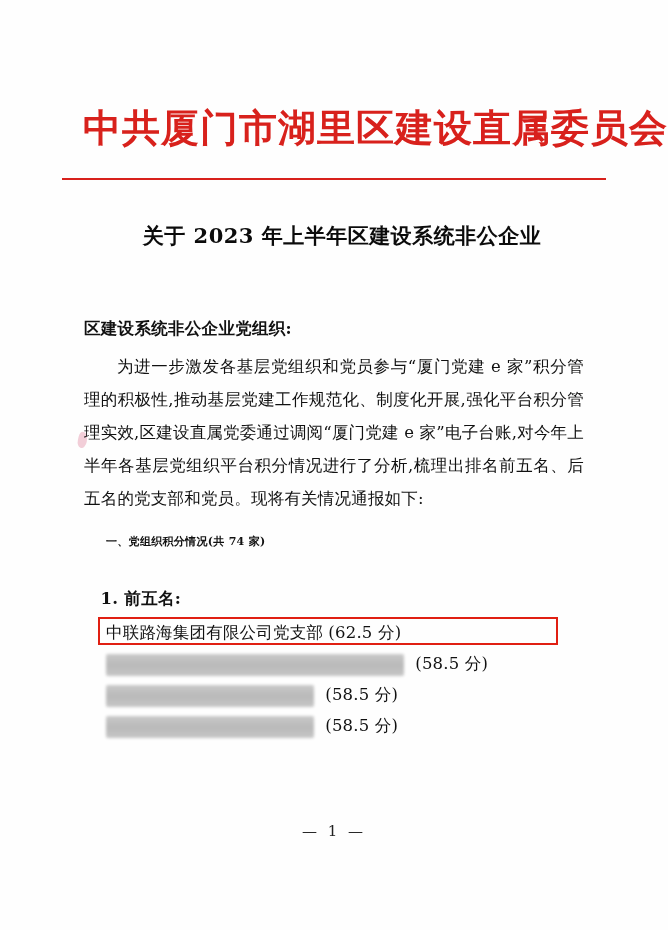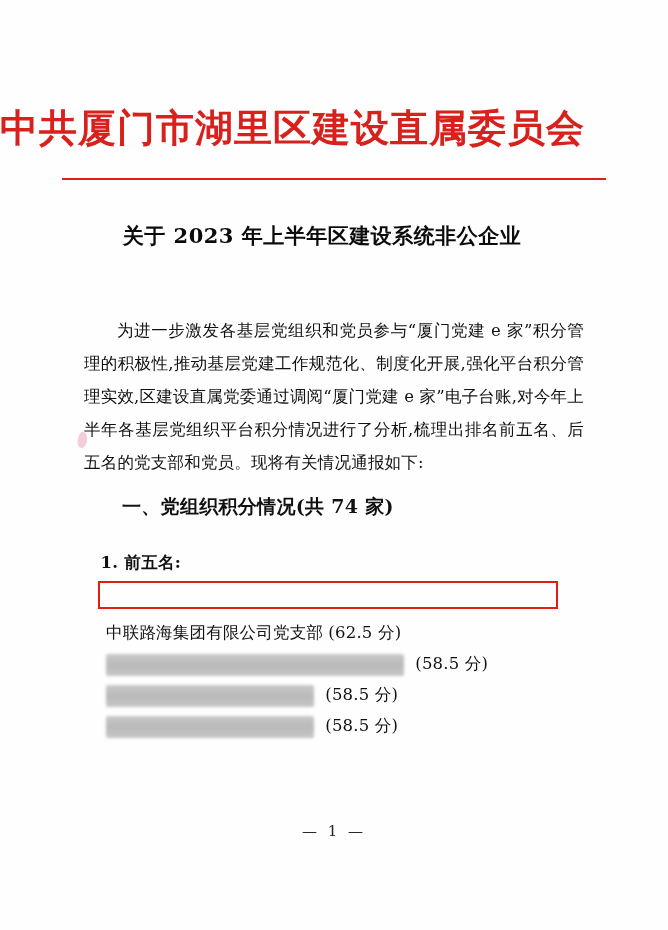--- a/index.html
+++ b/index.html
@@ -19,21 +19,21 @@
     width: 668px;
     height: 930px;
     background: #fefefe;
     box-sizing: border-box;
   }
   .masthead {
     position: absolute;
     top: 104px;
     left: 0;
     width: 668px;
-    text-align: left;
+    text-align: right;
   }
   .masthead-title {
     font-family: "DejaVu Serif", serif;
     font-weight: 700;
     font-size: 38px;
     letter-spacing: 1px;
     color: #d8211c;
     white-space: nowrap;
     line-height: 1.25;
   }
@@ -41,21 +41,21 @@
     position: absolute;
     top: 178px;
     left: 62px;
     width: 544px;
     height: 2px;
     background: #d8211c;
   }
   .doc-title {
     position: absolute;
     top: 216px;
-    left: 72px;
+    left: 92px;
     width: 500px;
     text-align: center;
     font-weight: 700;
     font-size: 21px;
     line-height: 40px;
     letter-spacing: 0.5px;
     color: #0b0b0b;
   }
   .body-block {
     position: absolute;
@@ -74,21 +74,21 @@
     margin: 0;
     font-size: 16.5px;
     line-height: 33px;
     text-align: justify;
     text-justify: inter-ideograph;
     text-indent: 2em;
     letter-spacing: 0.2px;
   }
   .section-head {
     margin: 10px 0 0 0;
-    font-size: 19px;
+    font-size: 11px;
     font-weight: 700;
     line-height: 34px;
     text-indent: 2em;
     letter-spacing: 0.3px;
   }
   .sub-head {
     margin: 24px 0 0 0;
     font-size: 16.5px;
     font-weight: 700;
     line-height: 32px;
@@ -107,21 +107,20 @@
     line-height: 31px;
     white-space: nowrap;
   }
   .rank-row .name {
     display: inline-block;
     letter-spacing: 0.2px;
   }
   .rank-row .score {
     display: inline-block;
     letter-spacing: 0.2px;
-    margin-top: 36px;
   }
   .rank-row.highlight {
     padding-left: 22px;
   }
   .hl-box {
     position: absolute;
     left: 14px;
     top: 0px;
     width: 460px;
     height: 28px;
@@ -171,20 +170,21 @@
   </div>
   <div class="masthead-rule"></div>
 
   <div class="doc-title">
     <div>关于 2023 年上半年区建设系统非公企业</div>
   </div>
 
   <div class="pink-mark"></div>
 
   <div class="body-block">
+    <div class="salutation">区建设系统非公企业党组织:</div>
 
     <p class="para">为进一步激发各基层党组织和党员参与“厦门党建 e 家”积分管理的积极性,推动基层党建工作规范化、制度化开展,强化平台积分管理实效,区建设直属党委通过调阅“厦门党建 e 家”电子台账,对今年上半年各基层党组织平台积分情况进行了分析,梳理出排名前五名、后五名的党支部和党员。现将有关情况通报如下:</p>
 
     <div class="section-head">一、党组织积分情况(共 74 家)</div>
 
 
     <div class="sub-head">1. 前五名:</div>
 
     <ul class="rank-list">
       <li class="rank-row highlight">

